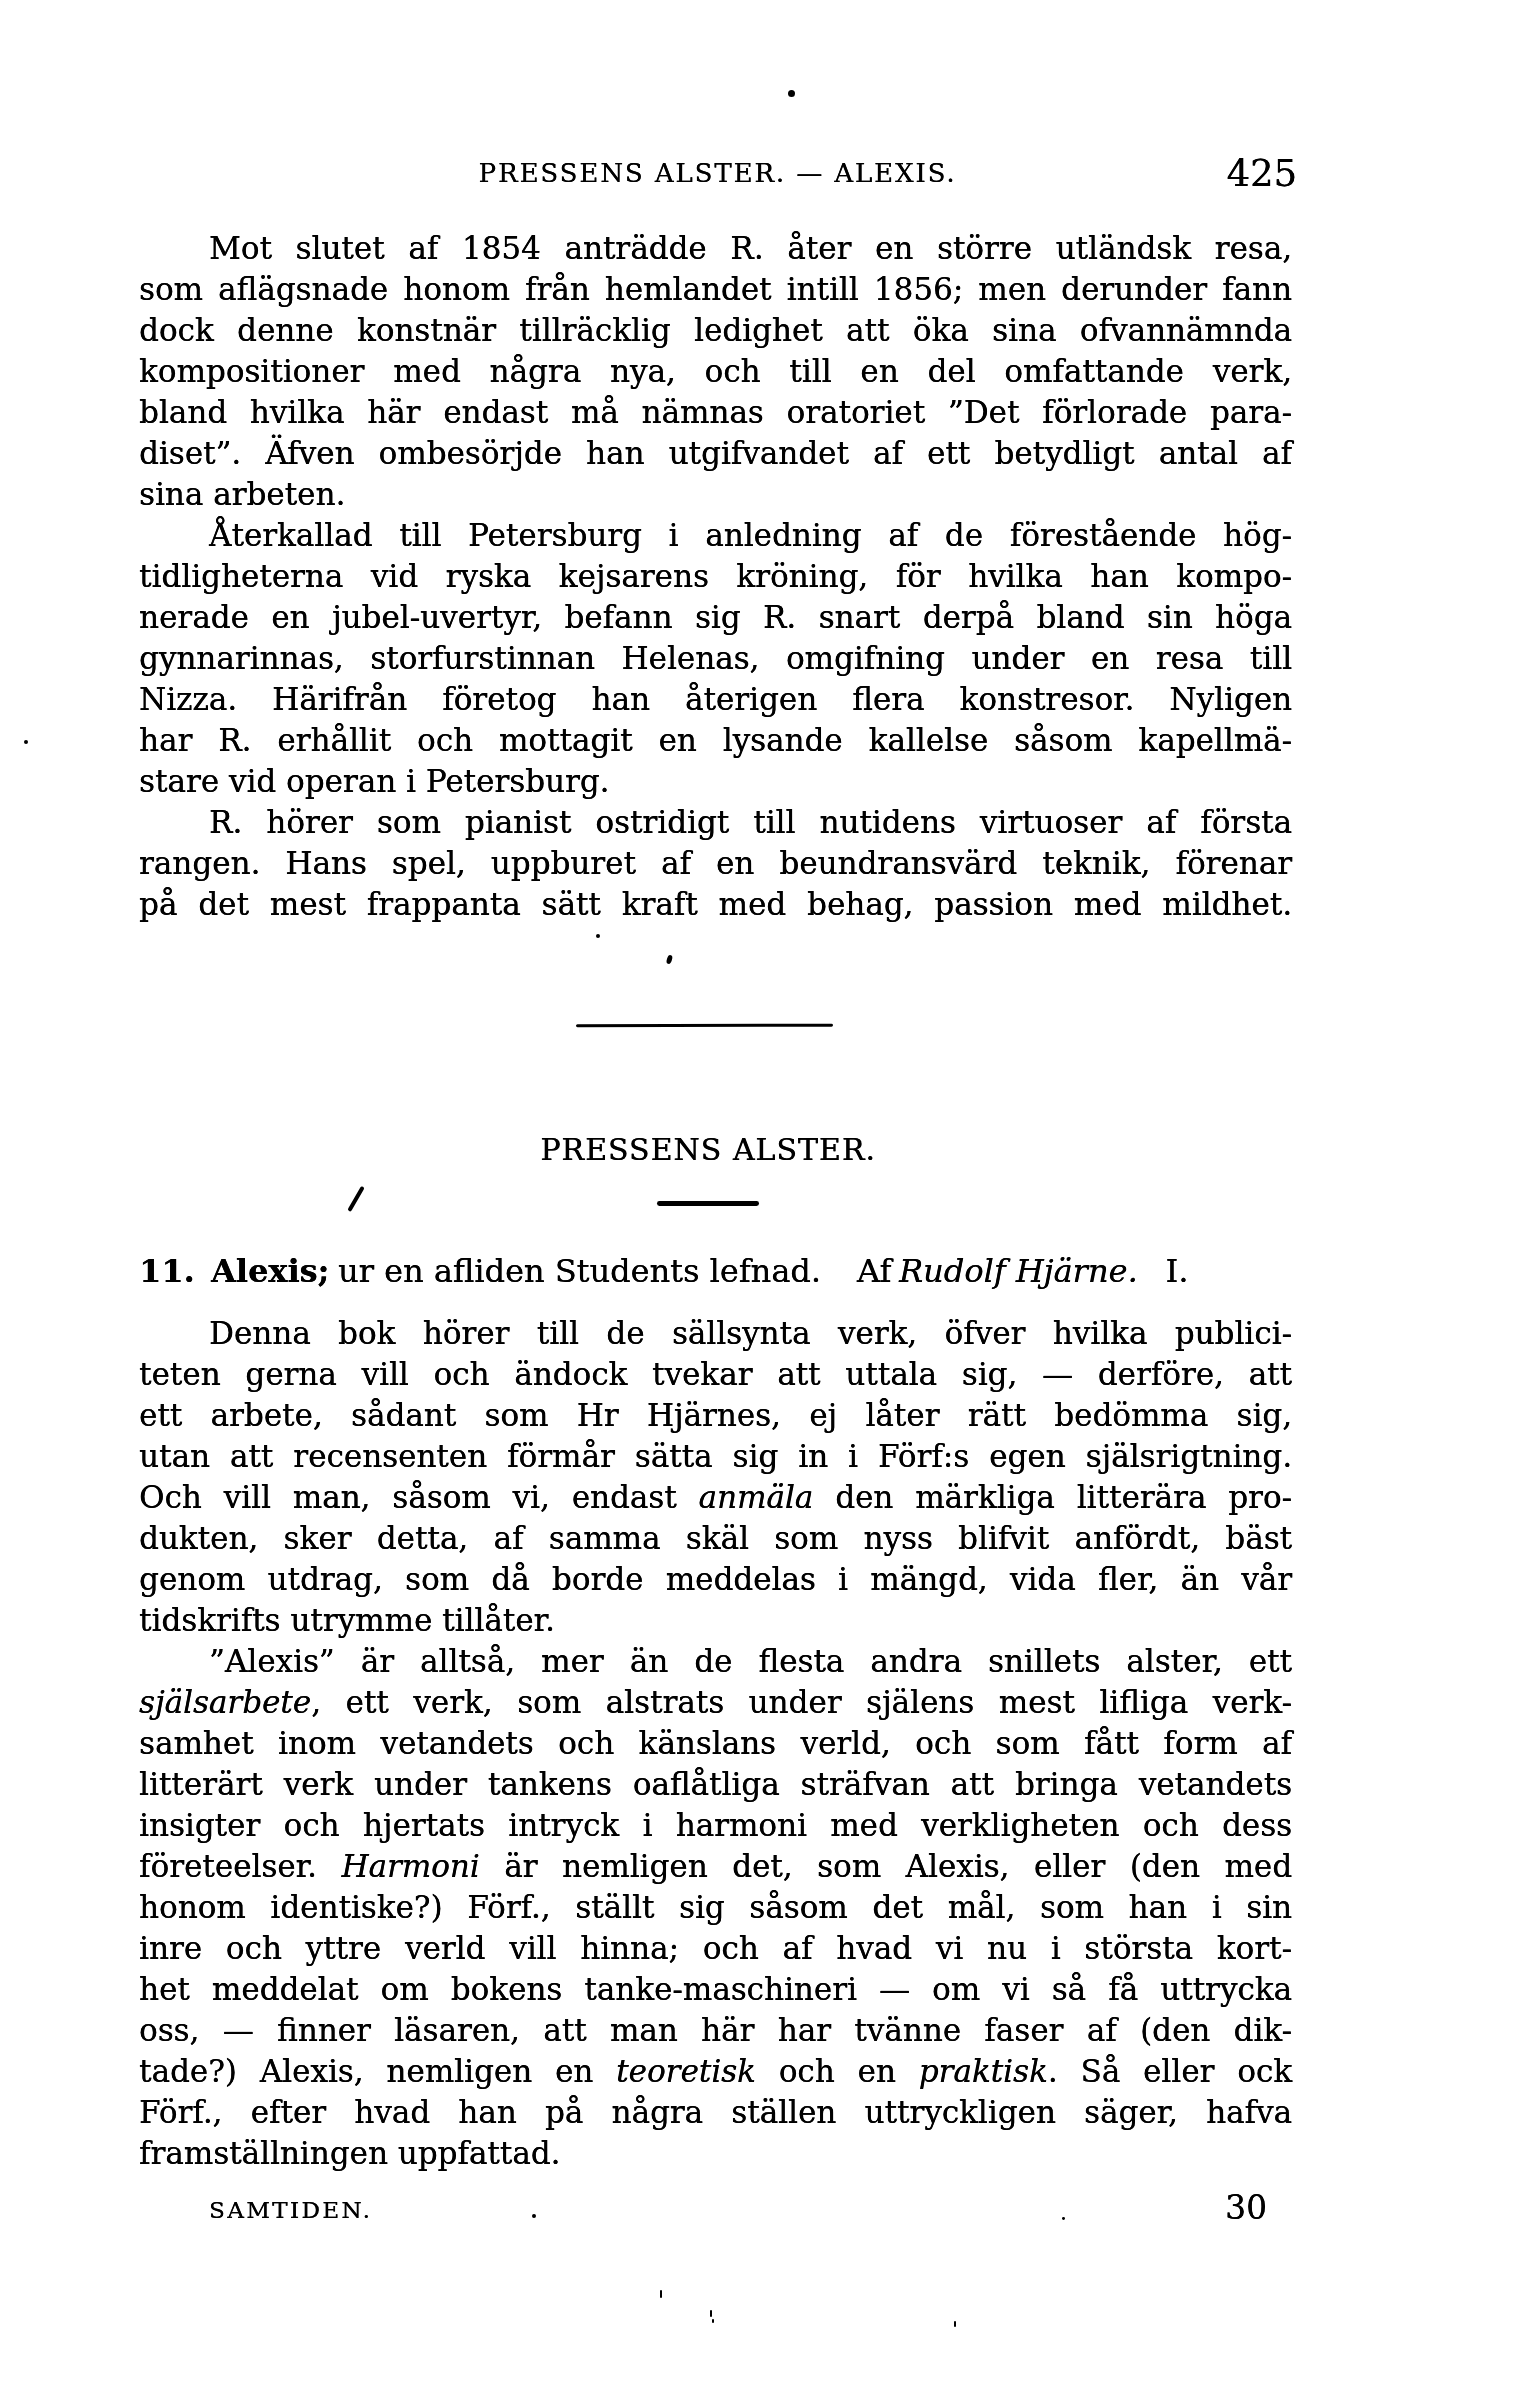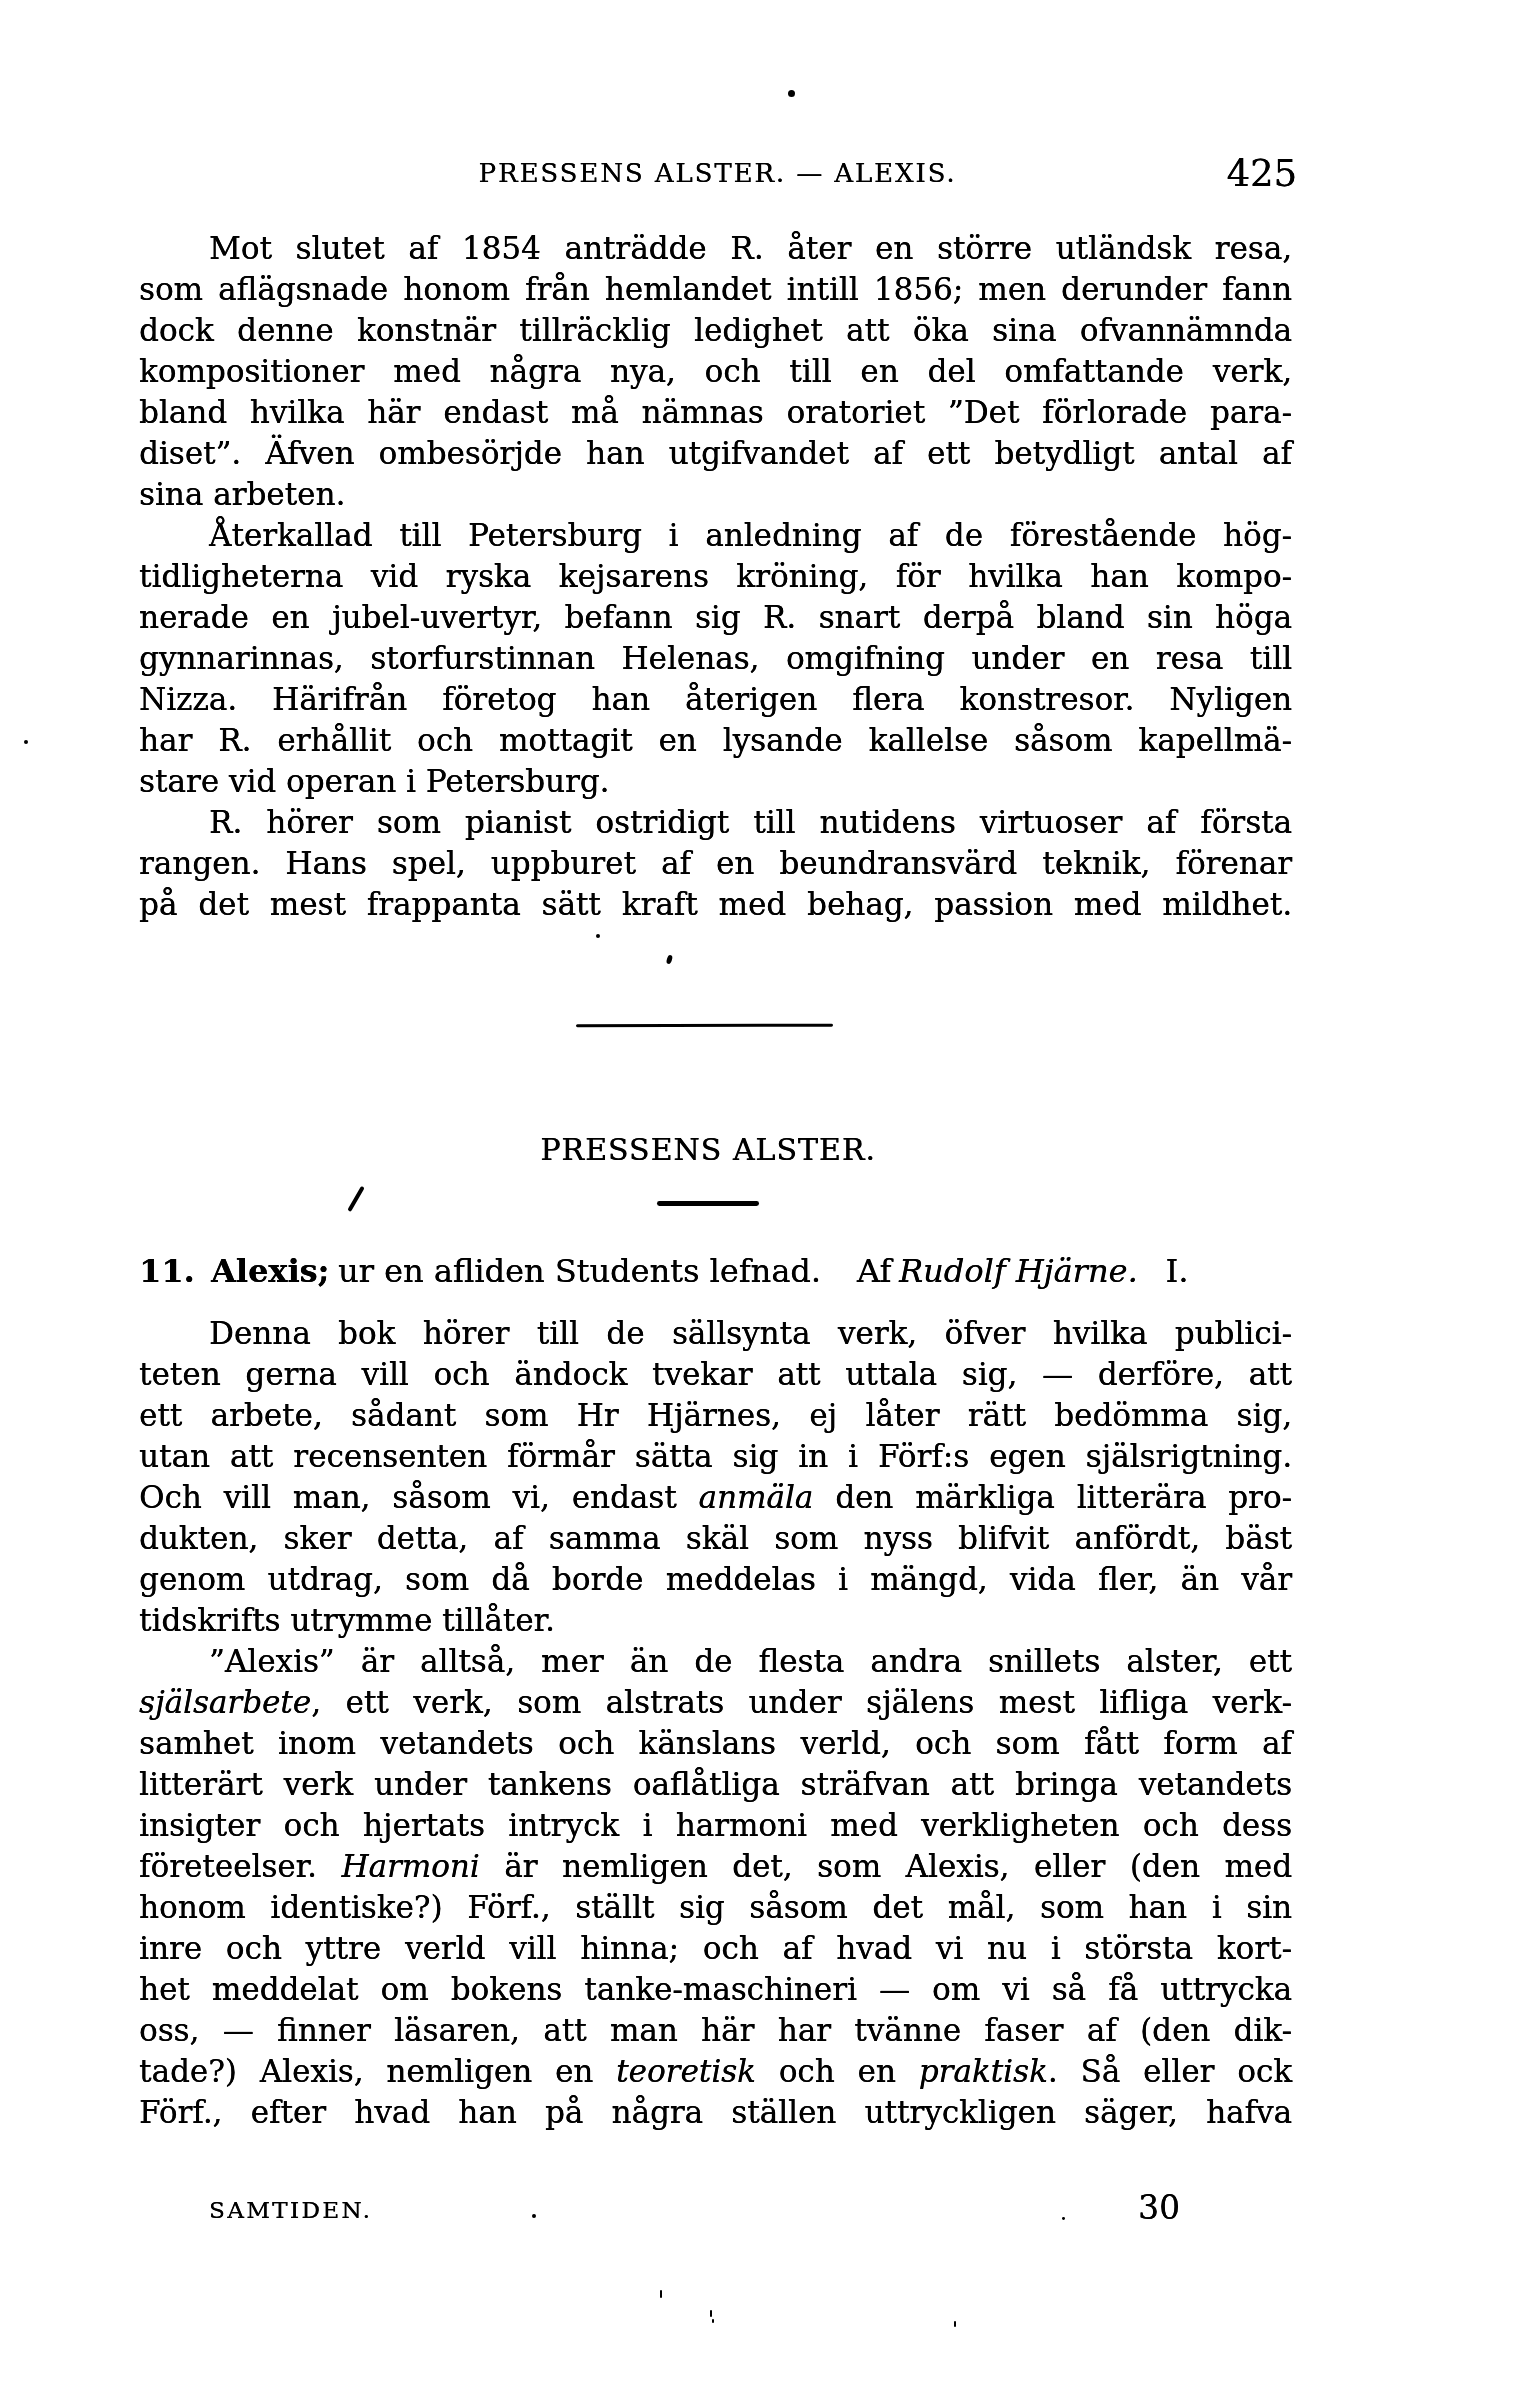--- a/index.html
+++ b/index.html
@@ -54,22 +54,22 @@
   .mr3{margin-right:36px;}
   .mr4{margin-right:7.7px;}
   .mr5{margin-right:28px;}
 
   
   .footer-journal{
     position:absolute;left:209px;top:2197px;
     font-size:23px;line-height:27px;letter-spacing:2.4px;white-space:nowrap;
   }
   .footer-sig{
-    position:absolute;left:1138px;width:77px;top:2189px;
-    font-size:33px;line-height:37px;text-align:left;
+    position:absolute;left:1190px;width:77px;top:2189px;
+    font-size:33px;line-height:37px;text-align:right;
   }
 
   
   .art{position:absolute;background:#000;}
   .rule-long{left:576px;top:1024px;width:257px;height:3.4px;border-radius:1.9px;transform:rotate(-0.15deg);}
   .rule-short{left:657px;top:1201px;width:102px;height:4.8px;border-radius:2.4px;}
   .a-topdot{left:788px;top:90px;width:7.2px;height:7.2px;border-radius:50%;}
   .a-dot1{left:596px;top:934px;width:4.3px;height:4.3px;border-radius:50%;}
   .a-comma{left:667px;top:955px;width:4.8px;height:8.6px;border-radius:50%;transform:rotate(18deg);}
   .a-slash{left:354px;top:1185px;width:4.3px;height:28px;border-radius:2.4px;transform:rotate(30deg);}
@@ -154,20 +154,21 @@
         <div class="tline">samhet inom vetandets och känslans verld, och som fått form af</div>
         <div class="tline">litterärt verk under tankens oaflåtliga sträfvan att bringa vetandets</div>
         <div class="tline">insigter och hjertats intryck i harmoni med verkligheten och dess</div>
         <div class="tline"><span>företeelser. </span><span class="it">Harmoni</span><span> är nemligen det, som Alexis, eller (den med</span></div>
         <div class="tline">honom identiske?) Förf., ställt sig såsom det mål, som han i sin</div>
         <div class="tline">inre och yttre verld vill hinna; och af hvad vi nu i största kort-</div>
         <div class="tline">het meddelat om bokens tanke-maschineri — om vi så få uttrycka</div>
         <div class="tline">oss, — finner läsaren, att man här har tvänne faser af (den dik-</div>
         <div class="tline"><span>tade?) Alexis, nemligen en </span><span class="it">teoretisk</span><span> och en </span><span class="it">praktisk</span><span>. Så eller ock</span></div>
         <div class="tline">Förf., efter hvad han på några ställen uttryckligen säger, hafva</div>
+        <div class="tline left-last">framställningen uppfattad.</div>
       </div>
     </div>
 
   <div class="footer-journal ink">SAMTIDEN.</div>
   <div class="footer-sig ink">30</div>
 
 </div>
 
 
 </body></html>

